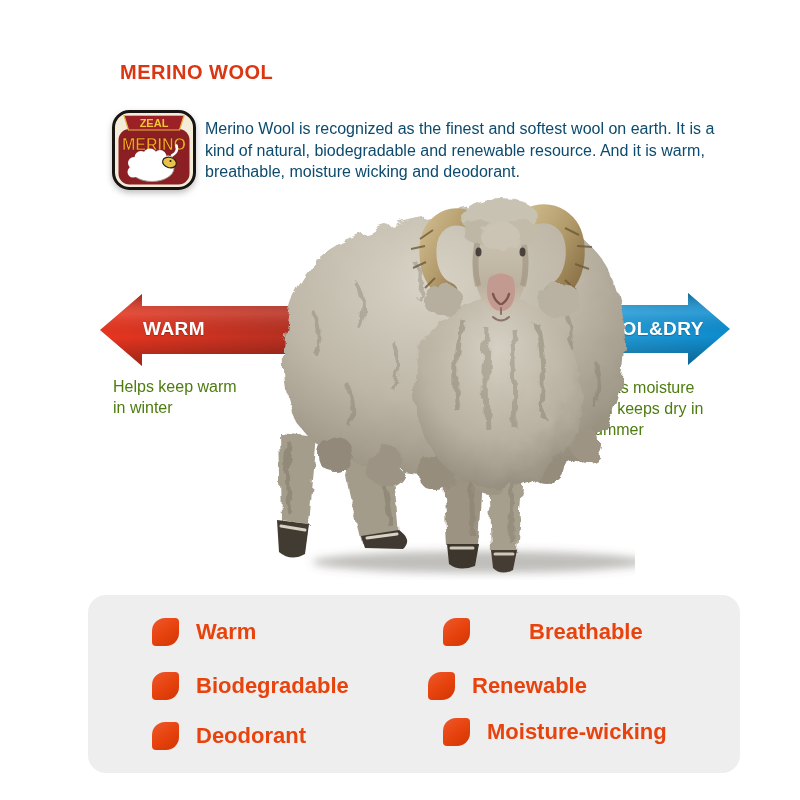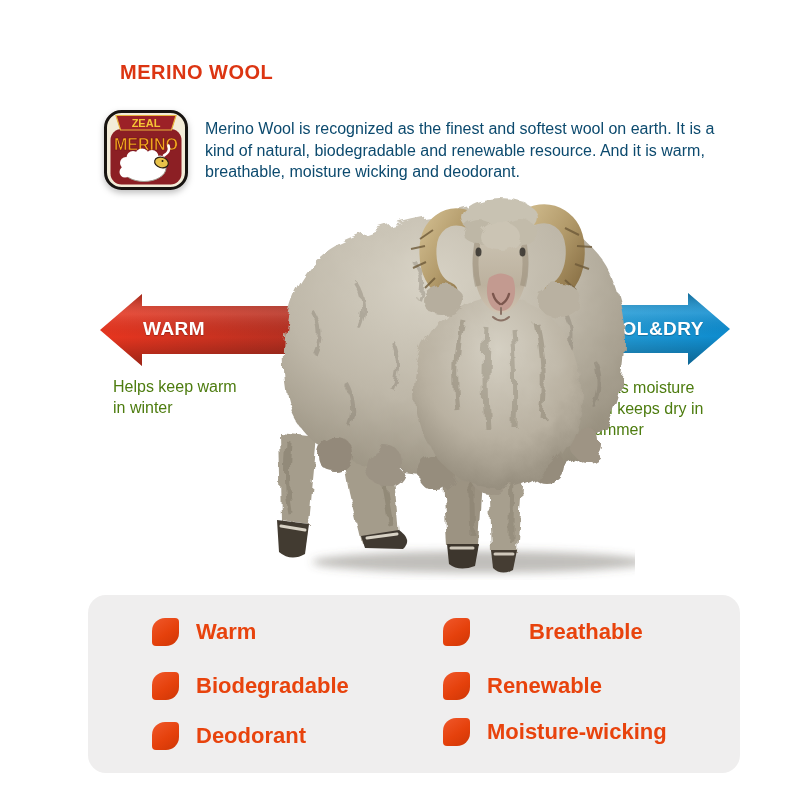--- a/index.html
+++ b/index.html
@@ -4,21 +4,21 @@
 <style>
   html,body{margin:0;padding:0;background:#fff;}
   .canvas{
     position:relative;width:800px;height:800px;background:#ffffff;overflow:hidden;
     font-family:"Liberation Sans","DejaVu Sans",sans-serif;
   }
   .page-title{
     position:absolute;left:112px;top:53px;margin:8px;
     font-size:20px;font-weight:bold;letter-spacing:.5px;color:#dc3512;
   }
-  .logo{position:absolute;left:104px;top:110px;width:84px;height:80px;filter:drop-shadow(0 3px 3px rgba(0,0,0,.25));}
+  .logo{position:absolute;left:112px;top:110px;width:84px;height:80px;filter:drop-shadow(0 3px 3px rgba(0,0,0,.25));}
   .intro{
     position:absolute;left:205px;top:118px;width:512px;margin:0;
     font-size:16px;line-height:21.5px;color:#0c4a6e;
   }
   .arrow-layer{position:absolute;left:0;top:280px;width:800px;height:100px;}
   .arrow-label{
     position:absolute;color:#ffffff;font-weight:bold;font-size:19px;letter-spacing:.5px;
     text-shadow:0 1px 1px rgba(0,0,0,.25);
   }
   .warm-label{left:143px;top:318px;}
@@ -34,21 +34,21 @@
     background:#efeeee;border-radius:18px;
   }
   .feat{position:absolute;display:flex;align-items:center;height:30px;}
   .feat .chip{
     width:27px;height:28px;flex:0 0 27px;
     border-radius:13px 4px 13px 4px;
     background:linear-gradient(145deg,#f0582b 0%,#e5410c 55%,#cf3605 100%);
   }
   .feat .lbl{margin-left:17px;font-size:22px;font-weight:bold;color:#e8430d;white-space:nowrap;}
   .f1{left:64px;top:22px;} .f2{left:355px;top:22px;gap:42px;}
-  .f3{left:64px;top:76px;} .f4{left:355px;top:76px;}
+  .f3{left:64px;top:76px;} .f4{left:340px;top:76px;}
   .f5{left:64px;top:126px;} .f6{left:355px;top:122px;}
 </style>
 </head>
 <body>
 
 <div class="canvas">
 
   <h1 class="page-title">MERINO WOOL</h1>
 
   <div class="logo">

